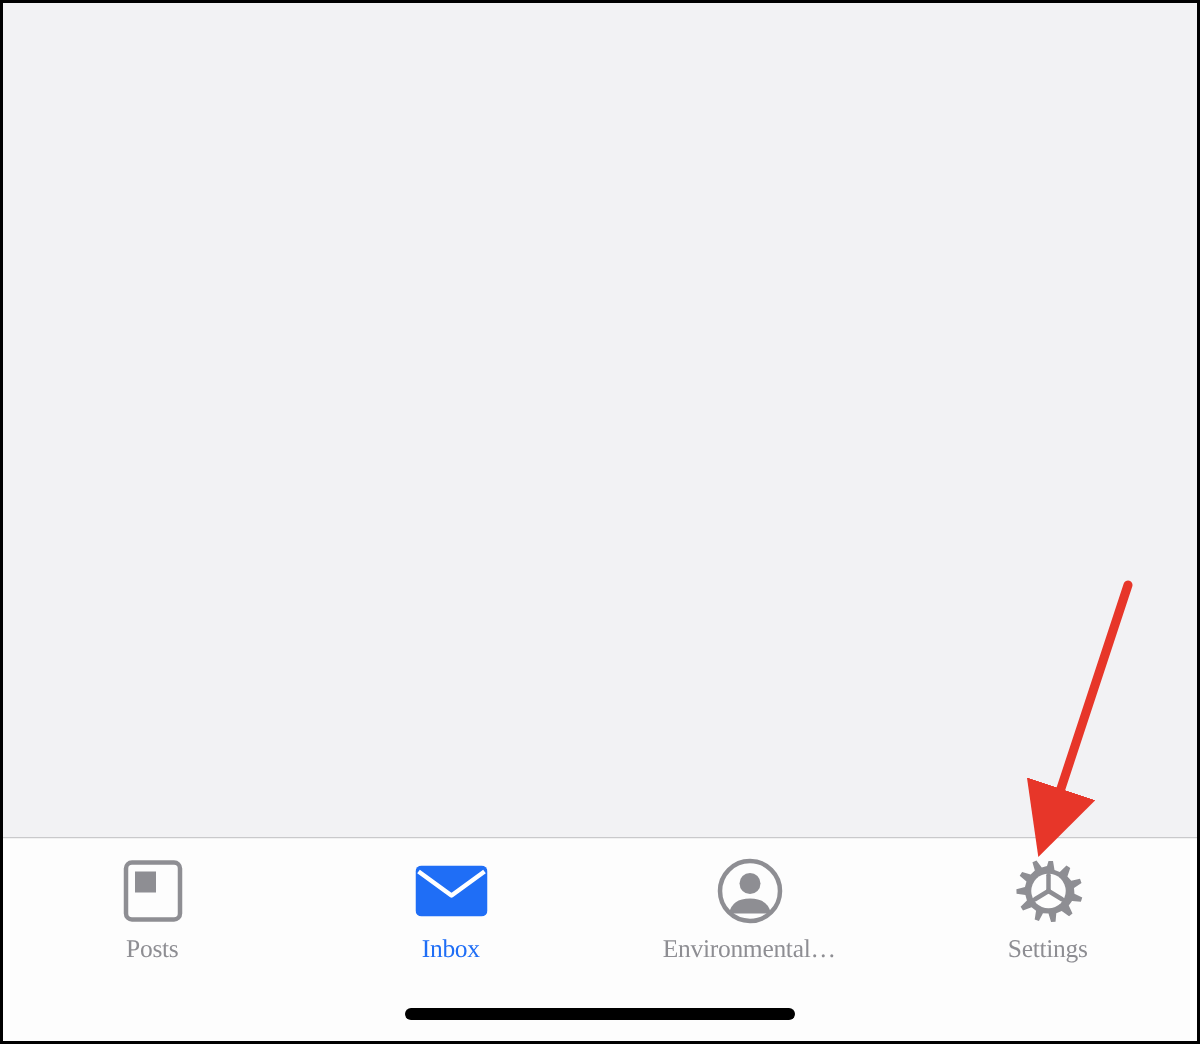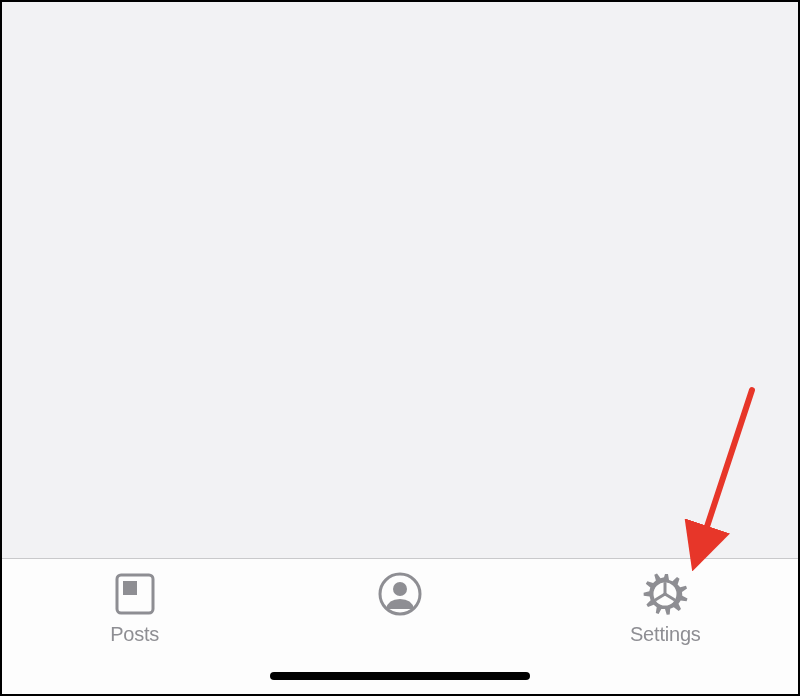--- a/index.html
+++ b/index.html
@@ -41,28 +41,29 @@
       color: #8e8e93;
     }
     .tab.active { color: #1f6ef6; }
     .tab .icon-wrap {
       height: 46px;
       display: flex;
       align-items: center;
       justify-content: center;
     }
     .tab .label {
-      font-size: 20px;
+      font-size: 17px;
       font-weight: 400;
       letter-spacing: -0.2px;
       max-width: 150px;
       white-space: nowrap;
       overflow: hidden;
       text-overflow: ellipsis;
       text-align: center;
+      font-family: Liberation Serif, serif;
     }
     .home-indicator {
       position: absolute;
       bottom: 14px;
       left: 50%;
       transform: translateX(-50%);
       width: 260px;
       height: 8px;
       border-radius: 4px;
       background: #000;
@@ -84,29 +85,39 @@
   <div class="tab">
     <span class="icon-wrap">
       <svg width="42" height="44" viewBox="0 0 42 44">
         <rect x="3" y="3" width="36" height="38" rx="4" fill="none" stroke="#8e8e93" stroke-width="3"></rect>
         <rect x="9" y="9" width="14" height="14" fill="#8e8e93"></rect>
       </svg>
     </span>
     <span class="label">Posts</span>
   </div>
 
+  <div class="tab active">
+    <span class="icon-wrap">
+      <svg width="48" height="34" viewBox="0 0 48 34">
+        <rect x="0" y="0" width="48" height="34" rx="4" fill="#1f6ef6"></rect>
+        <polyline points="2,4 24,20 46,4" fill="none" stroke="#fff" stroke-width="3" stroke-linejoin="round"></polyline>
+      </svg>
+    </span>
+    <span class="label">Inbox</span>
+  </div>
 
   <div class="tab">
     <span class="icon-wrap">
       <svg width="44" height="44" viewBox="0 0 44 44">
         <circle cx="22" cy="22" r="20" fill="none" stroke="#8e8e93" stroke-width="3"></circle>
         <circle cx="22" cy="17" r="7" fill="#8e8e93"></circle>
         <path d="M 8 37 Q 10 27 22 27 Q 34 27 36 37" fill="#8e8e93"></path>
       </svg>
     </span>
+    <span class="label">Environmental…</span>
   </div>
 
 
   <div class="tab">
     <span class="icon-wrap">
       <svg width="46" height="46" viewBox="0 0 46 46">
         <g fill="#8e8e93">
           <path d="M23 3 L26 3 L27 9 L30.5 10.3 L35 6 L37.5 7.7 L35.6 13.4 L38.2 16.2 L44 14.8 L45 17.6 L40 21 L40.3 24.8 L45.5 27.4 L44.6 30.2 L38.7 29.6 L36.5 32.7 L39 38 L36.7 39.9 L31.8 36.3 L28.2 37.8 L27.7 43.5 L24.7 43.7 L23 38 L19.3 37.9 L16.6 43 L13.8 42 L14.7 36.2 L11.7 33.8 L6 36 L4.4 33.5 L8.6 29.3 L7.6 25.6 L1.7 24.8 L1.6 21.8 L7.3 20.3 L8.3 16.6 L3.8 12.8 L5.4 10.3 L11.1 12 L13.9 9.4 L12.3 3.8 L15 2.6 L18.5 7.3 L22 6.3 Z"></path>
         </g>
         <circle cx="23" cy="23" r="11.5" fill="#fdfdfd"></circle>

